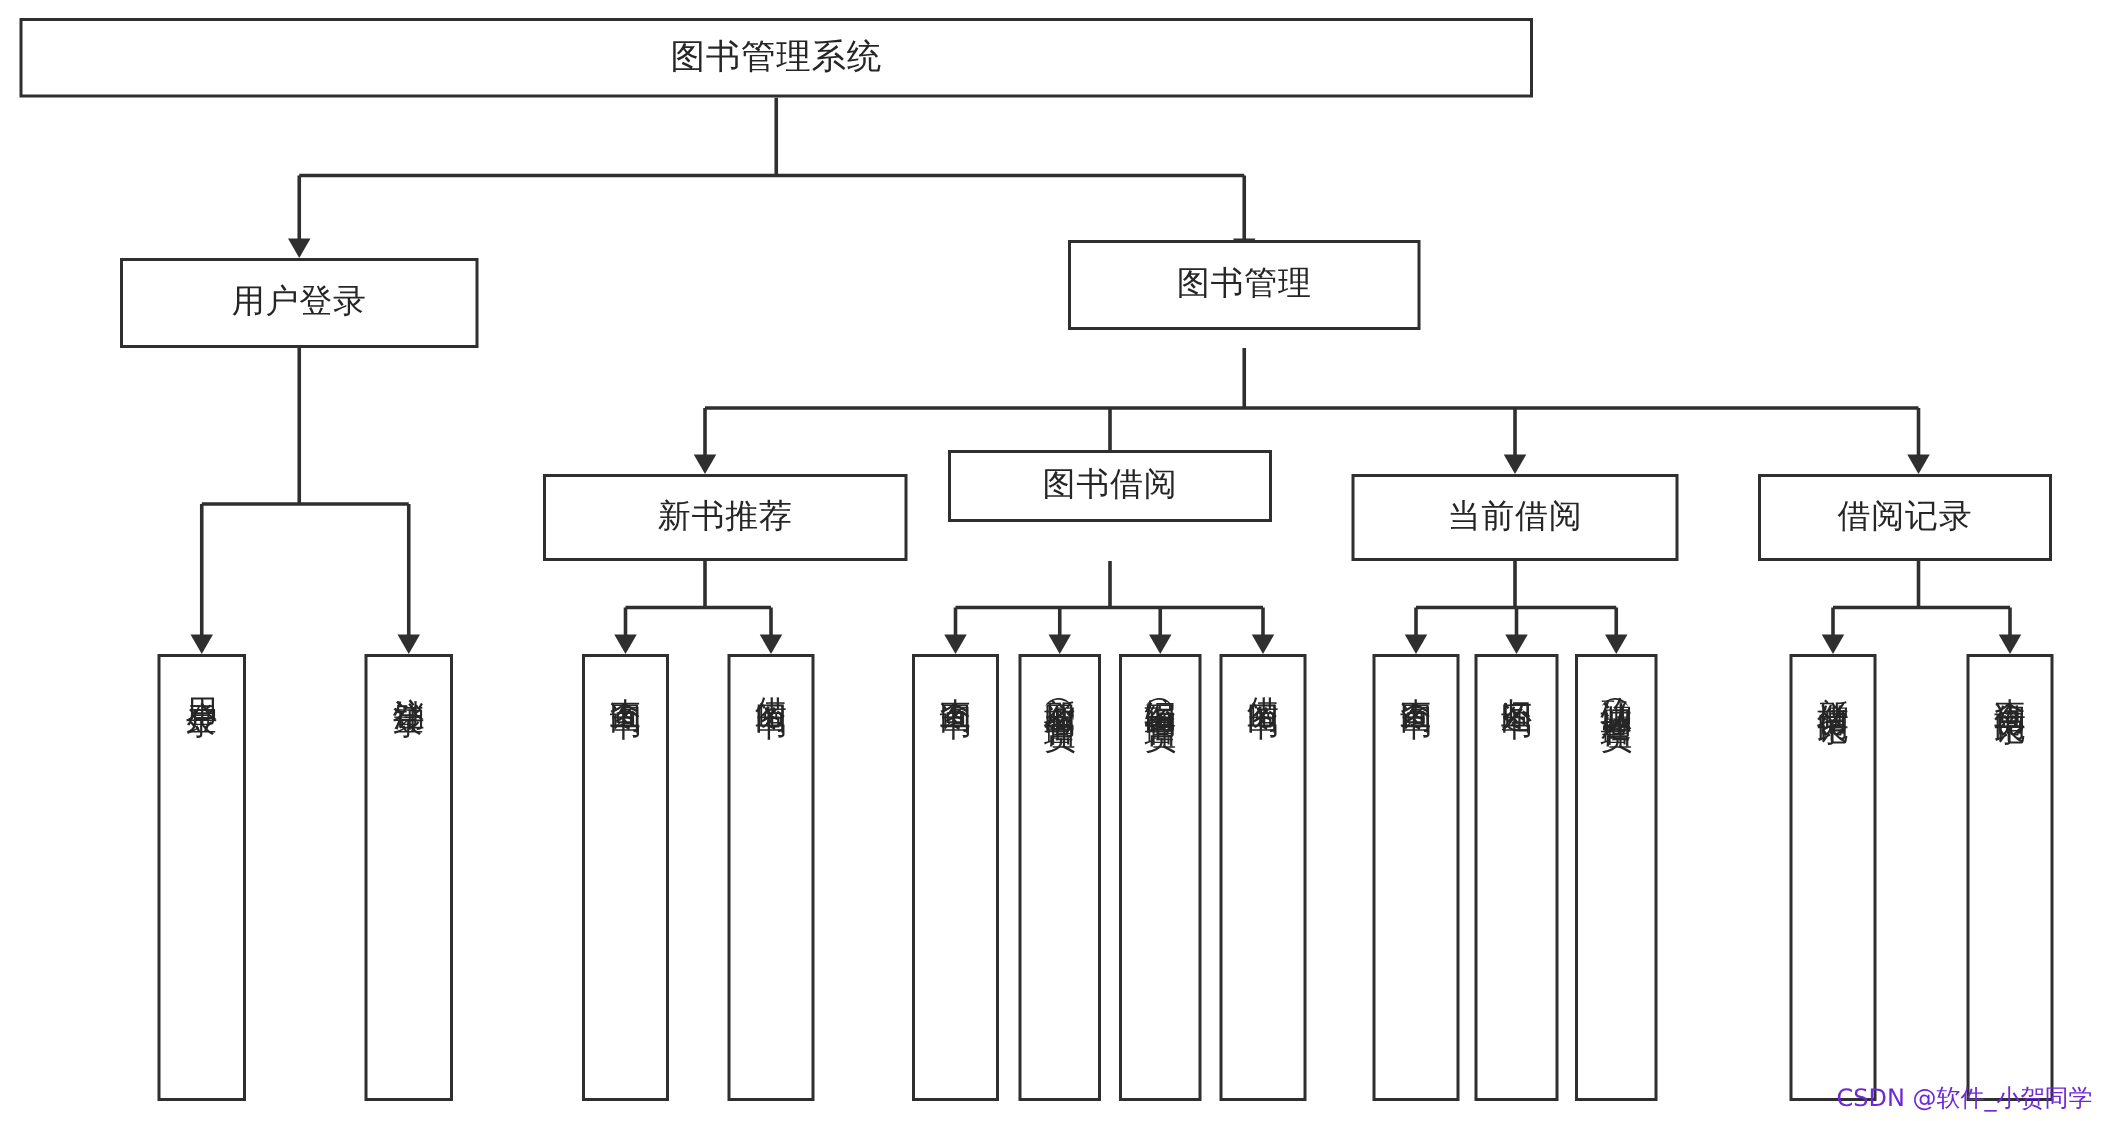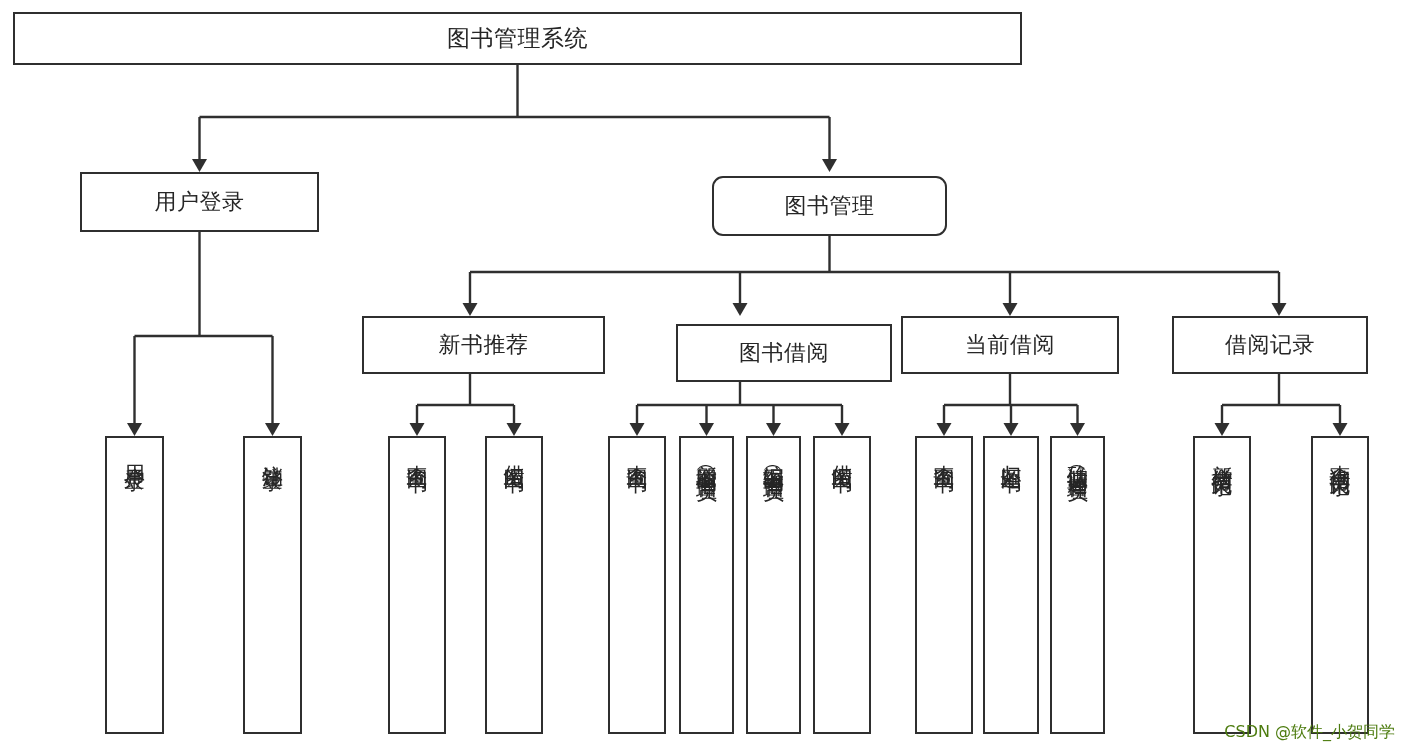--- a/index.html
+++ b/index.html
@@ -73,21 +73,21 @@
   }
   svg#connectors polygon.arrow-head {
     fill: #2f2f2f;
     stroke: none;
   }
   #watermark {
     position: absolute;
     right: 10px;
     bottom: 4px;
     font-size: 16px;
-    color: #4d7c0f;
+    color: #6d28d9;
     font-family: "DejaVu Sans", "Liberation Sans", sans-serif;
     white-space: nowrap;
     user-select: none;
   }
 </style>
 </head>
 <body>
 
 <div id="diagram-root">
   <svg id="connectors" viewBox="0 0 1405 747">
@@ -144,27 +144,27 @@
       <line x1="1340" y1="405" x2="1340" y2="425"></line>
       <polygon points="1332.5,423 1347.5,423 1340,436" class="arrow-head"></polygon>
     </svg>
   <div id="nodes-layer">
       <div class="node-box horizontal root" style="left: 13px; top: 12px; width: 1009px; height: 53px;">
         <span class="node-label">图书管理系统</span>
       </div>
       <div class="node-box horizontal" style="left: 80px; top: 172px; width: 239px; height: 60px;">
         <span class="node-label">用户登录</span>
       </div>
-      <div class="node-box horizontal" style="left: 712px; top: 176px; width: 235px; height: 60px; border-radius: 11px;">
+      <div class="node-box horizontal" style="left: 712px; top: 160px; width: 235px; height: 60px;">
         <span class="node-label">图书管理</span>
       </div>
       <div class="node-box horizontal" style="left: 362px; top: 316px; width: 243px; height: 58px;">
         <span class="node-label">新书推荐</span>
       </div>
-      <div class="node-box horizontal" style="left: 632px; top: 324px; width: 216px; height: 58px; margin-left: 44px;">
+      <div class="node-box horizontal" style="left: 632px; top: 300px; width: 216px; height: 48px;">
         <span class="node-label">图书借阅</span>
       </div>
       <div class="node-box horizontal" style="left: 901px; top: 316px; width: 218px; height: 58px;">
         <span class="node-label">当前借阅</span>
       </div>
       <div class="node-box horizontal" style="left: 1172px; top: 316px; width: 196px; height: 58px;">
         <span class="node-label">借阅记录</span>
       </div>
       <div class="node-box vertical" style="left: 105px; top: 436px; width: 59px; height: 298px;">
         <span class="node-label">用户登录</span>

